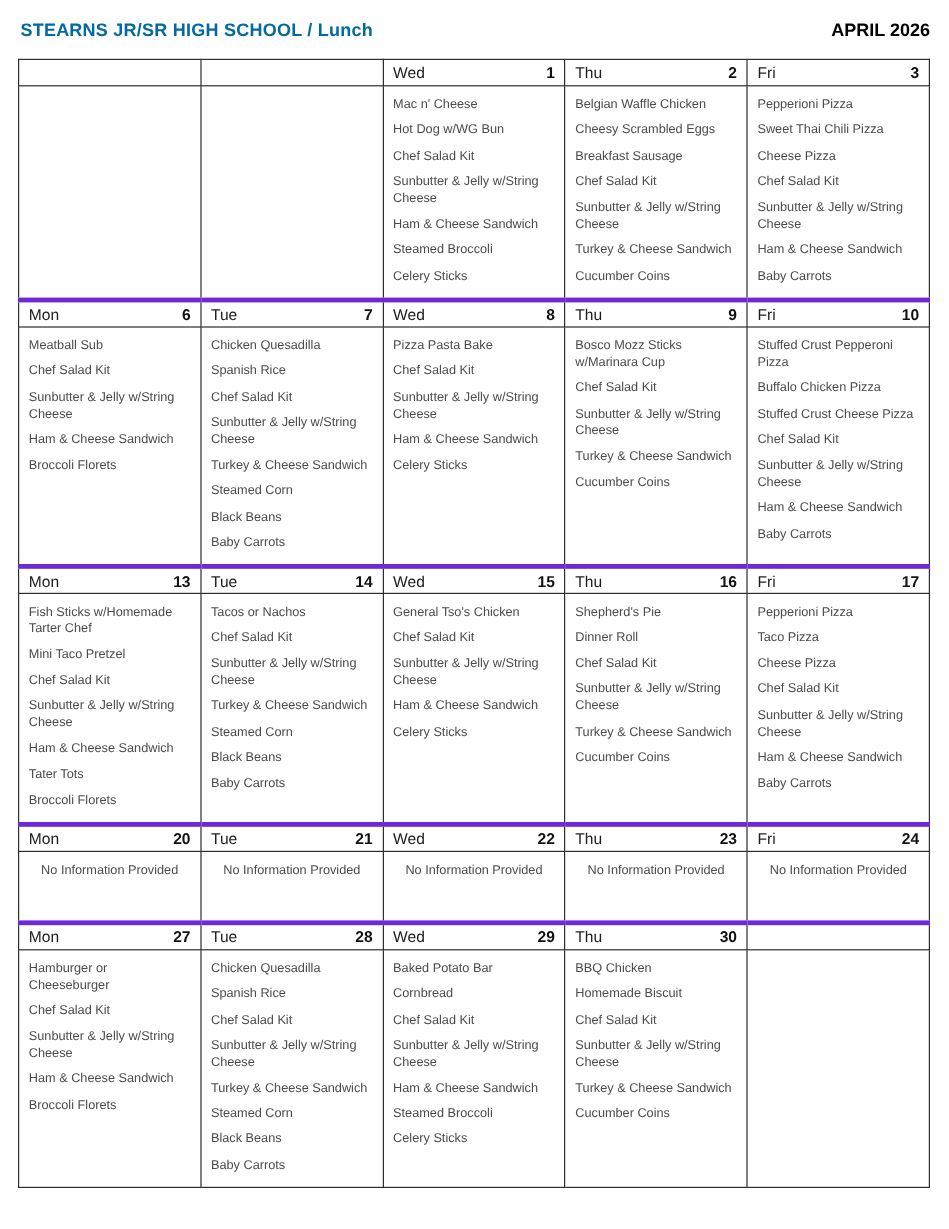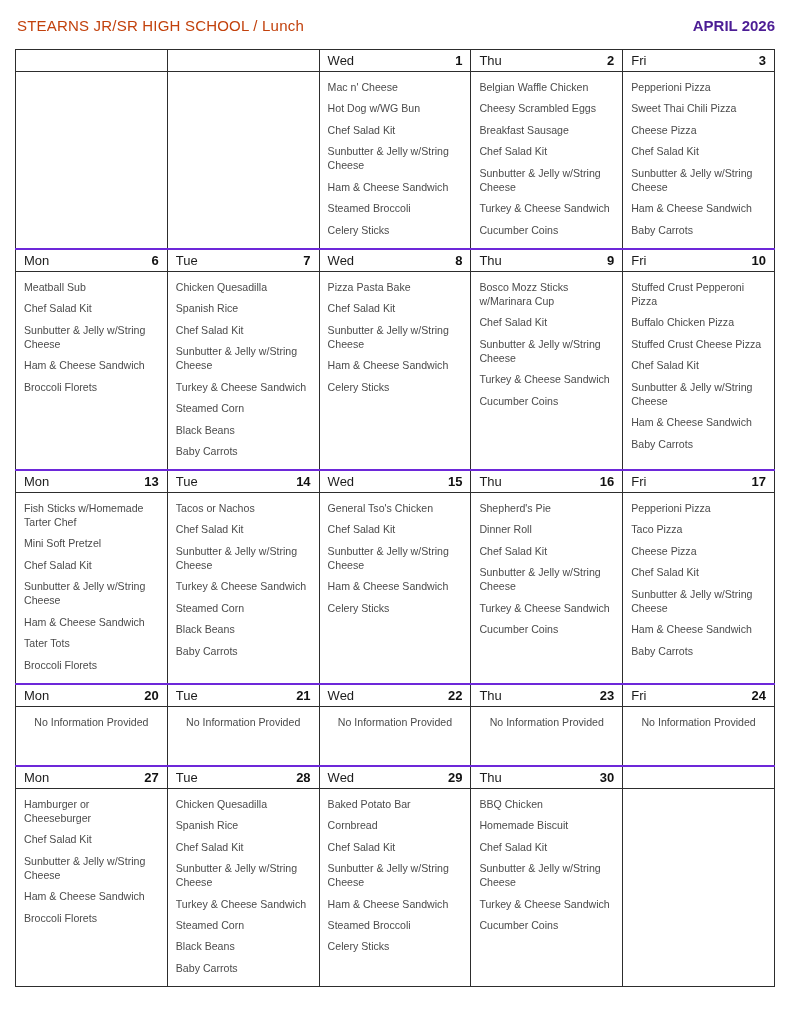--- a/index.html
+++ b/index.html
@@ -6,28 +6,28 @@
   html, body { margin: 0; padding: 0; }
   body { background: #ffffff; font-family: "Liberation Sans", sans-serif; }
   .page {
     width: 791px; height: 1024px; background: #ffffff;
     padding: 17px 16px 0 15px; position: relative; overflow: hidden;
   }
   .title-bar {
     display: flex; justify-content: space-between; align-items: baseline;
     margin: 0 0 15px 2px;
   }
-  .school-title { font-size: 15px; color: #c2410c; letter-spacing: 0.2px; }
-  .month-title  { font-size: 15px; font-weight: bold; color: #4c1d95; }
+  .school-title { font-size: 15px; color: #0369a1; letter-spacing: 0.2px; font-weight: bold; }
+  .month-title  { font-size: 15px; font-weight: bold; color: #000000; }
 
   table.calendar { border-collapse: collapse; table-layout: fixed; width: 760px; }
   table.calendar td { border: 1px solid #2d2d2d; padding: 0; margin-top: 44px; }
 
   tr.day-header-row td {
-    border-top: 2px solid #6d28d9;
+    border-top: 4px solid #6d28d9;
     height: 22px; padding: 2px 8px; vertical-align: middle;
   }
   table.calendar tr.day-header-row:first-child td { border-top: 1px solid #2d2d2d; }
   .day-header-inner { display: flex; justify-content: space-between; align-items: center; }
   .day-name { font-size: 13px; color: #1c1c1c; }
   .day-date { font-size: 13px; font-weight: bold; color: #111111; }
 
   tr.menu-row td { vertical-align: top; padding: 9px 8px 3px 8px; }
   .menu-item {
     font-size: 10.6px; color: #4b4b4b; line-height: 1.32; margin: 0 0 7.5px 0;
@@ -218,21 +218,21 @@
           <td>
             <div class="day-header-inner">
               <span class="day-name">Fri</span>
               <span class="day-date">17</span>
             </div>
           </td>
         </tr>
         <tr class="menu-row w3">
           <td>
             <div class="menu-item">Fish Sticks w/Homemade Tarter Chef</div>
-            <div class="menu-item">Mini Soft Pretzel</div>
+            <div class="menu-item">Mini Taco Pretzel</div>
             <div class="menu-item">Chef Salad Kit</div>
             <div class="menu-item">Sunbutter &amp; Jelly w/String Cheese</div>
             <div class="menu-item">Ham &amp; Cheese Sandwich</div>
             <div class="menu-item">Tater Tots</div>
             <div class="menu-item">Broccoli Florets</div>
           </td>
           <td>
             <div class="menu-item">Tacos or Nachos</div>
             <div class="menu-item">Chef Salad Kit</div>
             <div class="menu-item">Sunbutter &amp; Jelly w/String Cheese</div>

